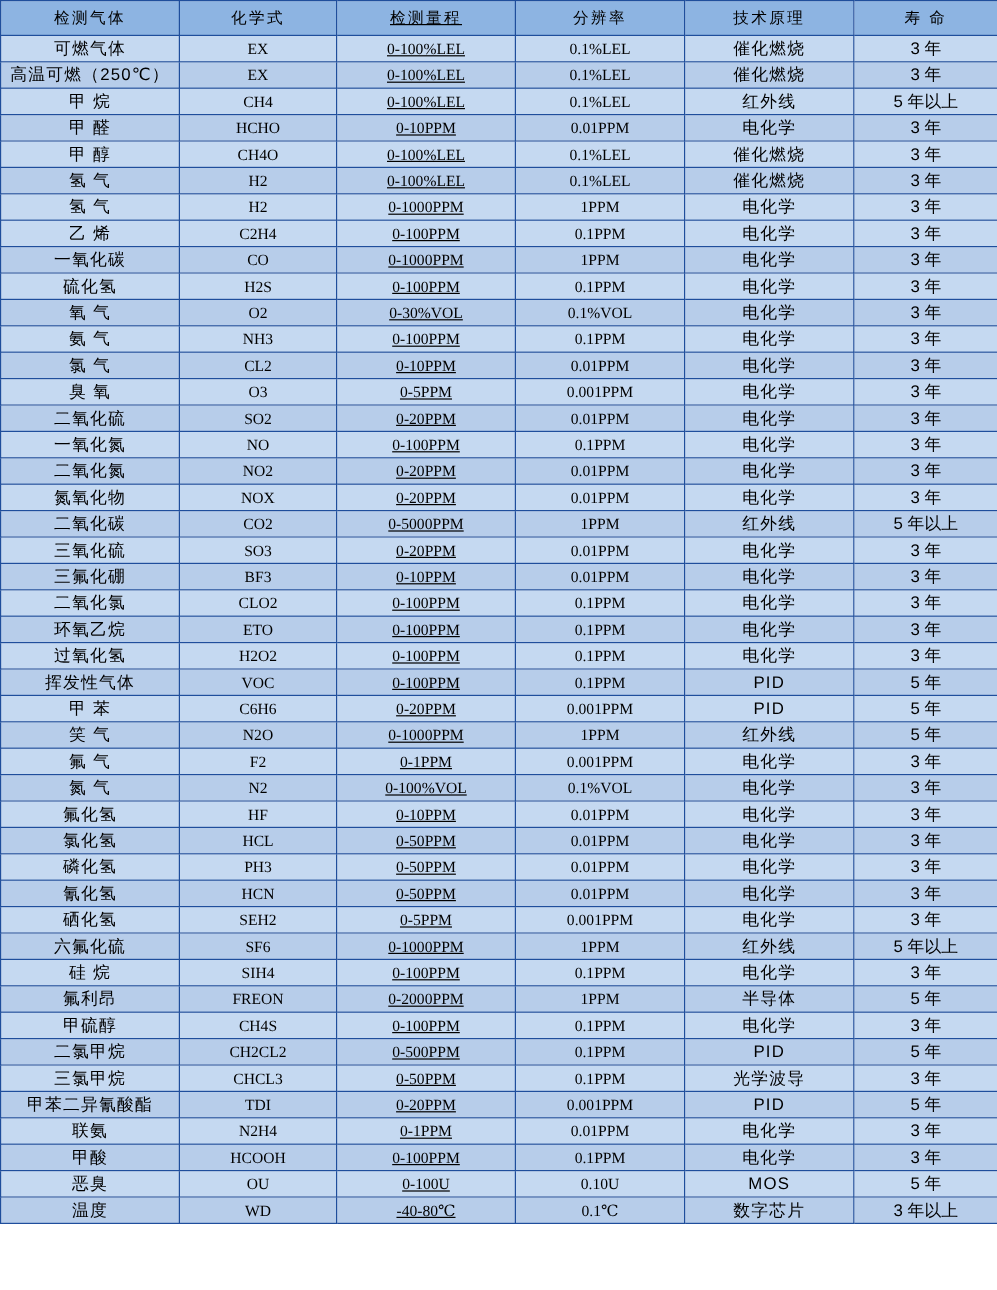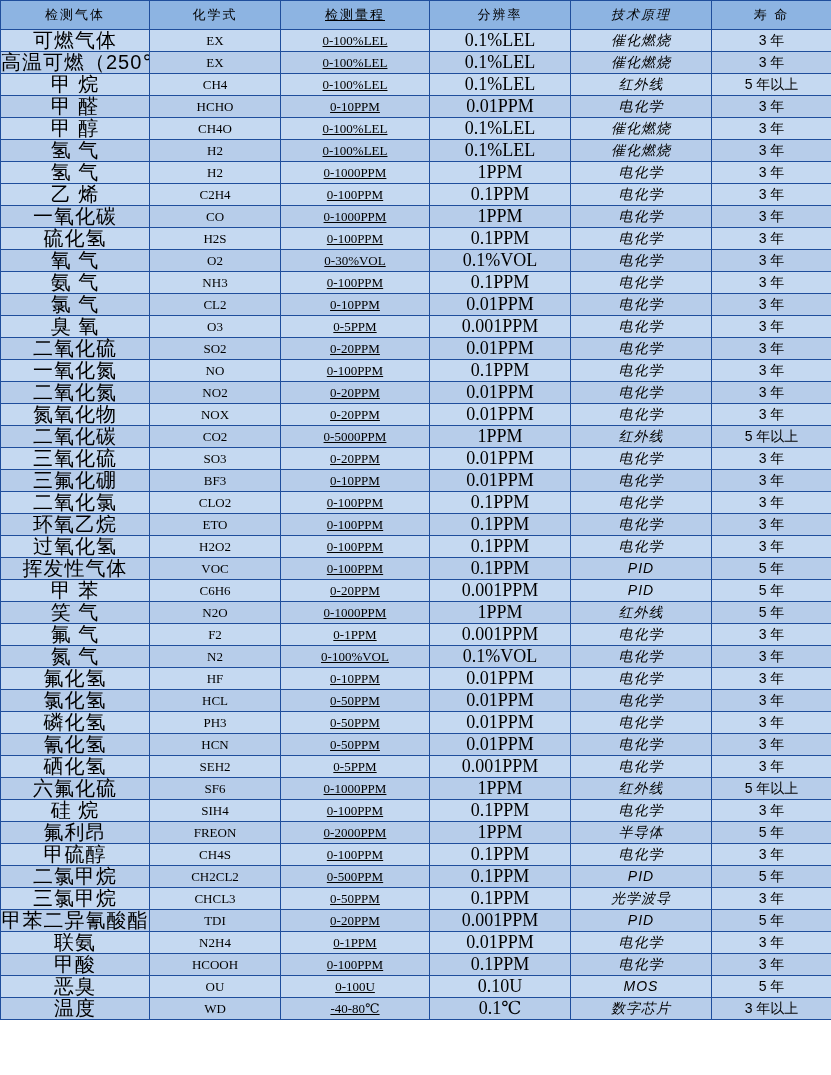--- a/index.html
+++ b/index.html
@@ -35,25 +35,25 @@
     height: 28px;
     line-height: 28px;
     font-weight: normal;
   }
   #gas-table tbody tr td {
     background: #c5d9f1;
   }
   #gas-table tbody tr.alt td {
     background: #b7cdea;
   }
-  .col-name  { width: 148px; font-size: 20px; letter-spacing: 1px; }
+  .col-name  { width: 148px; font-size: 14px; letter-spacing: 1px; }
   .col-form  { width: 130px; font-size: 13px; font-family: "Liberation Serif", "DejaVu Serif", serif; }
   .col-range { width: 148px; font-size: 13px; font-family: "Liberation Serif", "DejaVu Serif", serif; text-decoration: underline; }
-  .col-res   { width: 140px; font-size: 18px; font-family: "Liberation Serif", "DejaVu Serif", serif; }
-  .col-tech  { width: 140px; font-size: 14px; letter-spacing: 1px; font-style: italic; }
+  .col-res   { width: 140px; font-size: 13px; font-family: "Liberation Serif", "DejaVu Serif", serif; }
+  .col-tech  { width: 140px; font-size: 14px; letter-spacing: 1px; }
   .col-life  { width: 119px; font-size: 14px; }
   .hdr-name  { letter-spacing: 3px; }
 </style>
 </head>
 <body>
 
 <table id="gas-table">
   <thead>
     <tr>
       <th class="col-name hdr-name">检测气体</th>

